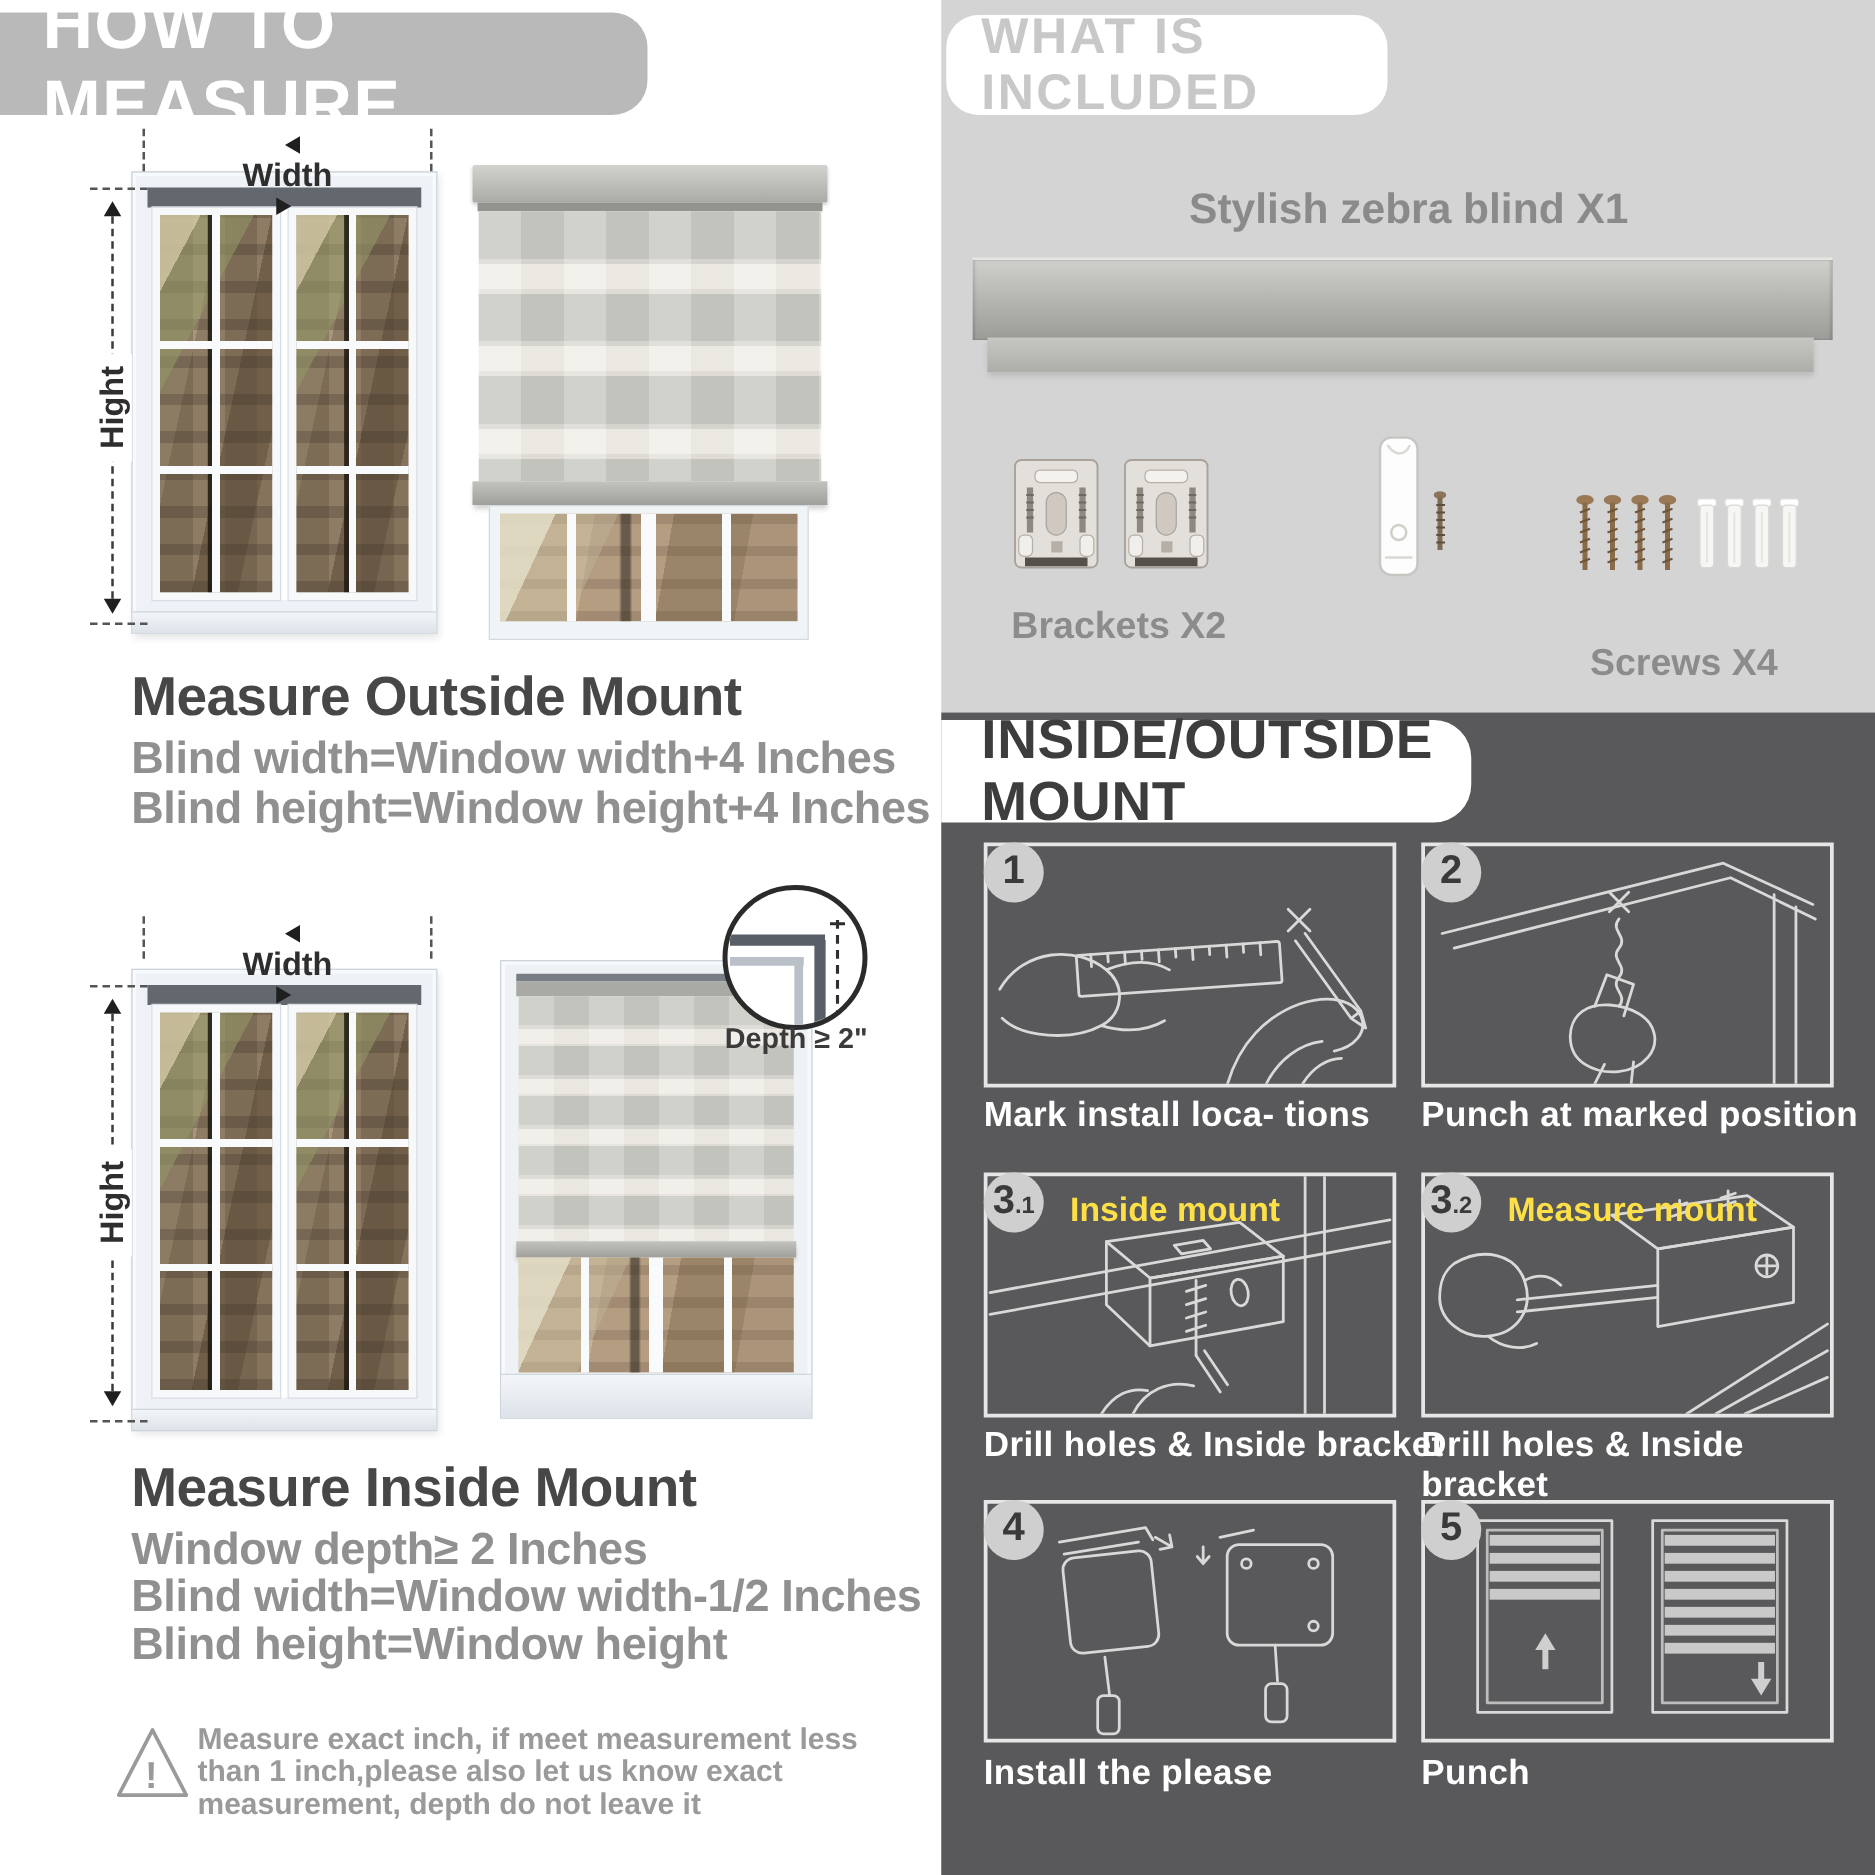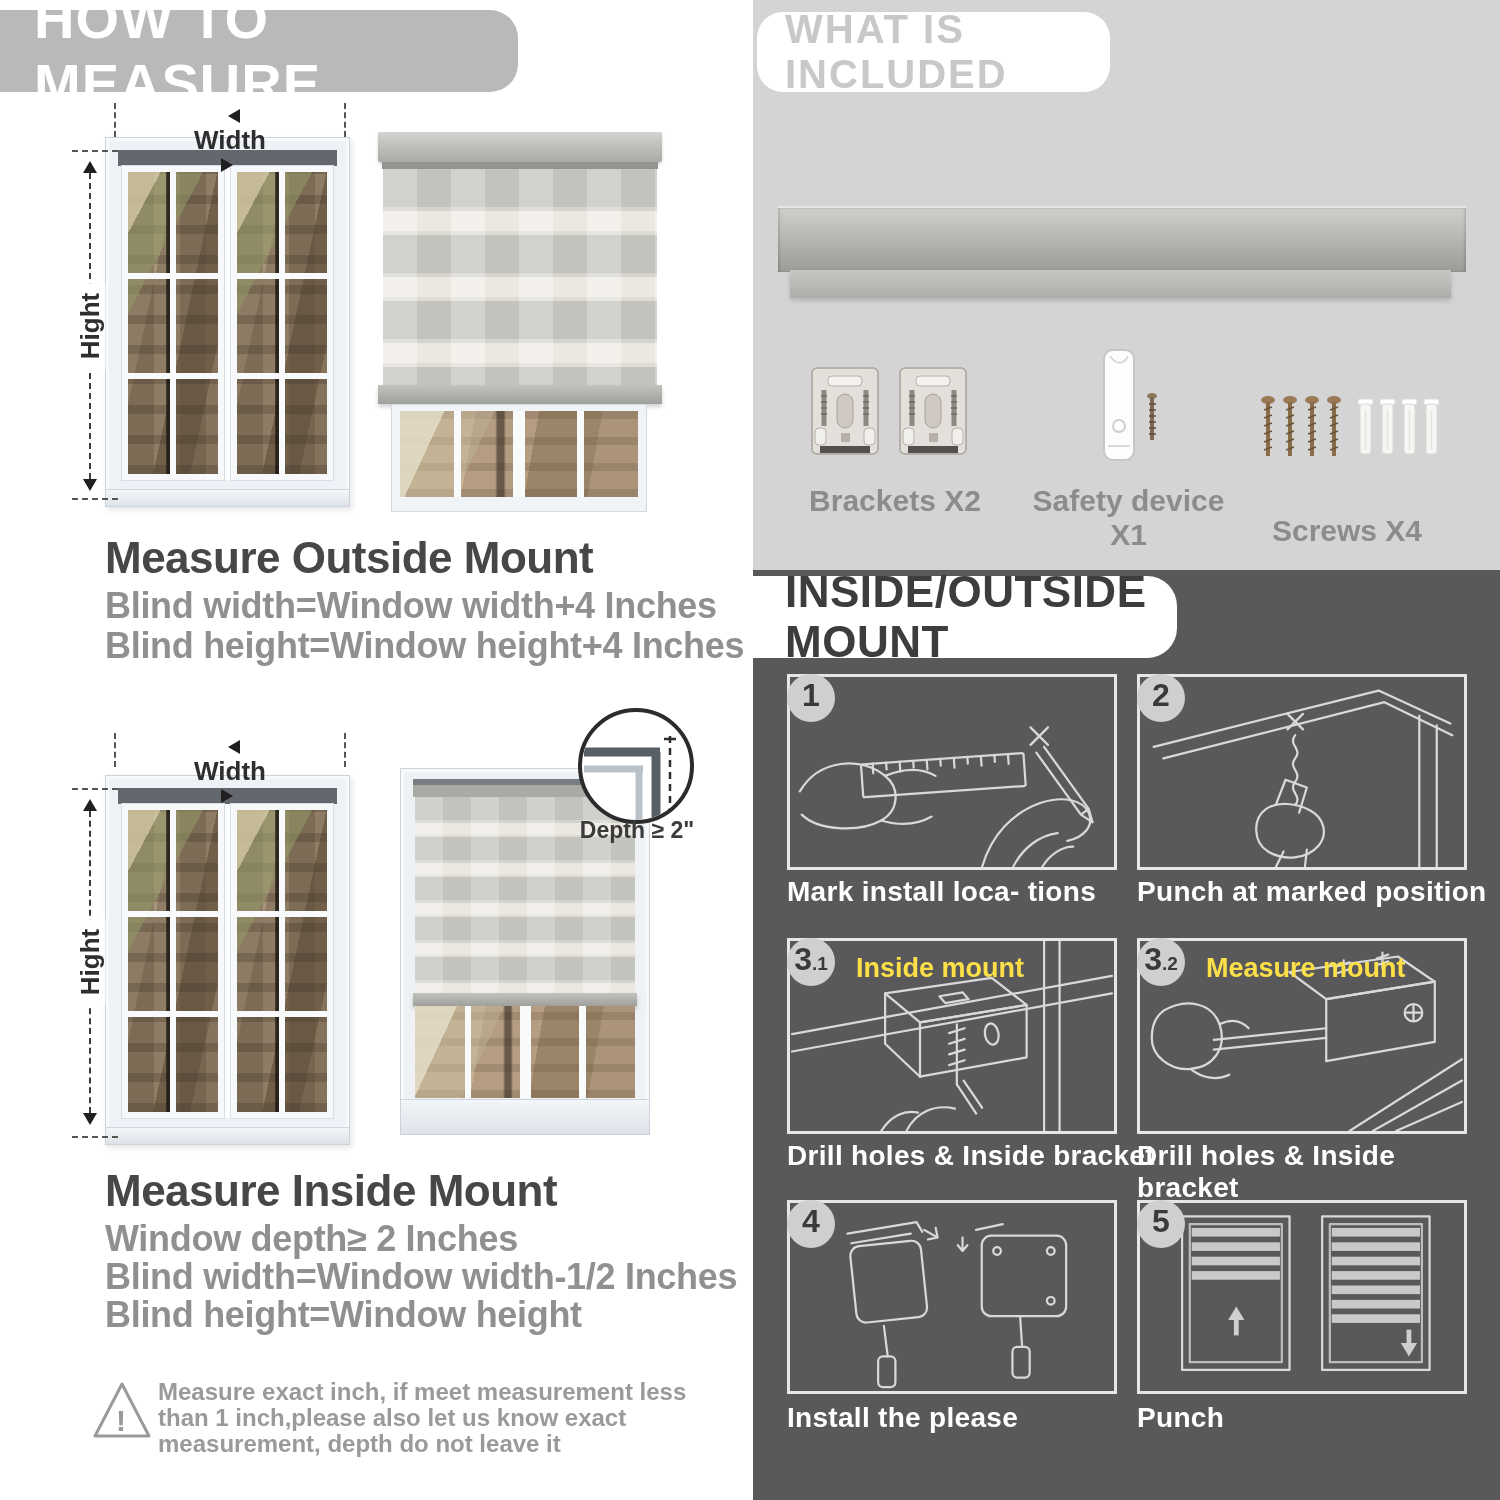--- a/index.html
+++ b/index.html
@@ -212,20 +212,21 @@
   </svg>
   <div class="warn-mark" style="left:116px;top:1404px;">!</div>
   <div class="abs note-line" style="left:158px;top:1378px;">Measure exact inch, if meet measurement less</div>
   <div class="abs note-line" style="left:158px;top:1404px;">than 1 inch,please also let us know exact</div>
   <div class="abs note-line" style="left:158px;top:1430px;">measurement, depth do not leave it</div>
 
   <div class="abs panel-top"></div>
   <div class="abs hdr-right">
     <span>WHAT IS INCLUDED</span>
   </div>
+  <div class="abs blind-title" style="left:877px;top:148px;width:500px;">Stylish zebra blind X1</div>
 
   <div class="abs" style="left:778px;top:206px;width:688px;height:64px;background:linear-gradient(180deg,#cfcfcc,#b2b2ae 55%,#9b9b97);border-top:2px solid #e5e5e2;box-shadow:inset 2px 0 2px rgba(0,0,0,.12),inset -2px 0 2px rgba(0,0,0,.12);"></div>
   <div class="abs" style="left:790px;top:270px;width:661px;height:28px;background:linear-gradient(180deg,#c6c6c2,#adada9);box-shadow:0 3px 5px rgba(0,0,0,.15);"></div>
 
   <svg class="abs" style="left:810px;top:364px;" width="170" height="98" viewBox="0 0 170 98">
     <g id="brk">
       <rect x="2" y="4" width="66" height="86" rx="5" fill="#e3e0db" stroke="#a8a29a" stroke-width="1.5"></rect>
       <rect x="18" y="12" width="34" height="10" rx="4" fill="#f4f2ee" stroke="#b6b0a8"></rect>
       <rect x="27" y="30" width="16" height="34" rx="8" fill="#cfc9c1" stroke="#aaa49c"></rect>
       <path d="M14,26 v36 M56,26 v36" stroke="#8e8880" stroke-width="5" fill="none"></path>
@@ -271,21 +272,20 @@
       <rect x="144" y="7" width="15" height="6" rx="2" fill="#ffffff" stroke="#dcdcd8"></rect>
         <rect x="146" y="12" width="11" height="50" rx="3" fill="#f6f6f4" stroke="#d8d8d4"></rect>
         <path d="M151.5,18 v40" stroke="#e3e3df" stroke-width="1.5"></path>
       <rect x="166" y="7" width="15" height="6" rx="2" fill="#ffffff" stroke="#dcdcd8"></rect>
         <rect x="168" y="12" width="11" height="50" rx="3" fill="#f6f6f4" stroke="#d8d8d4"></rect>
         <path d="M173.5,18 v40" stroke="#e3e3df" stroke-width="1.5"></path>
     </g>
   </svg>
 
   <div class="abs item-label" style="left:800px;top:484px;width:190px;">Brackets X2</div>
-  <div class="abs item-label" style="left:1026px;top:484px;width:205px;">Safety device X1</div>
   <div class="abs item-label" style="left:1252px;top:484px;width:190px;margin-top:30px;">Screws X4</div>
 
   <div class="abs panel-dark"></div>
   <div class="abs hdr-mount">
     <span>INSIDE/OUTSIDE MOUNT</span>
   </div>
 
   <div class="tile" style="left:787px;top:674px;">
     <svg class="art" viewBox="0 0 330 196" fill="none" stroke="#d9d9d9" stroke-width="2.3" stroke-linecap="round" stroke-linejoin="round">
       <g transform="rotate(-4 160 100)">

